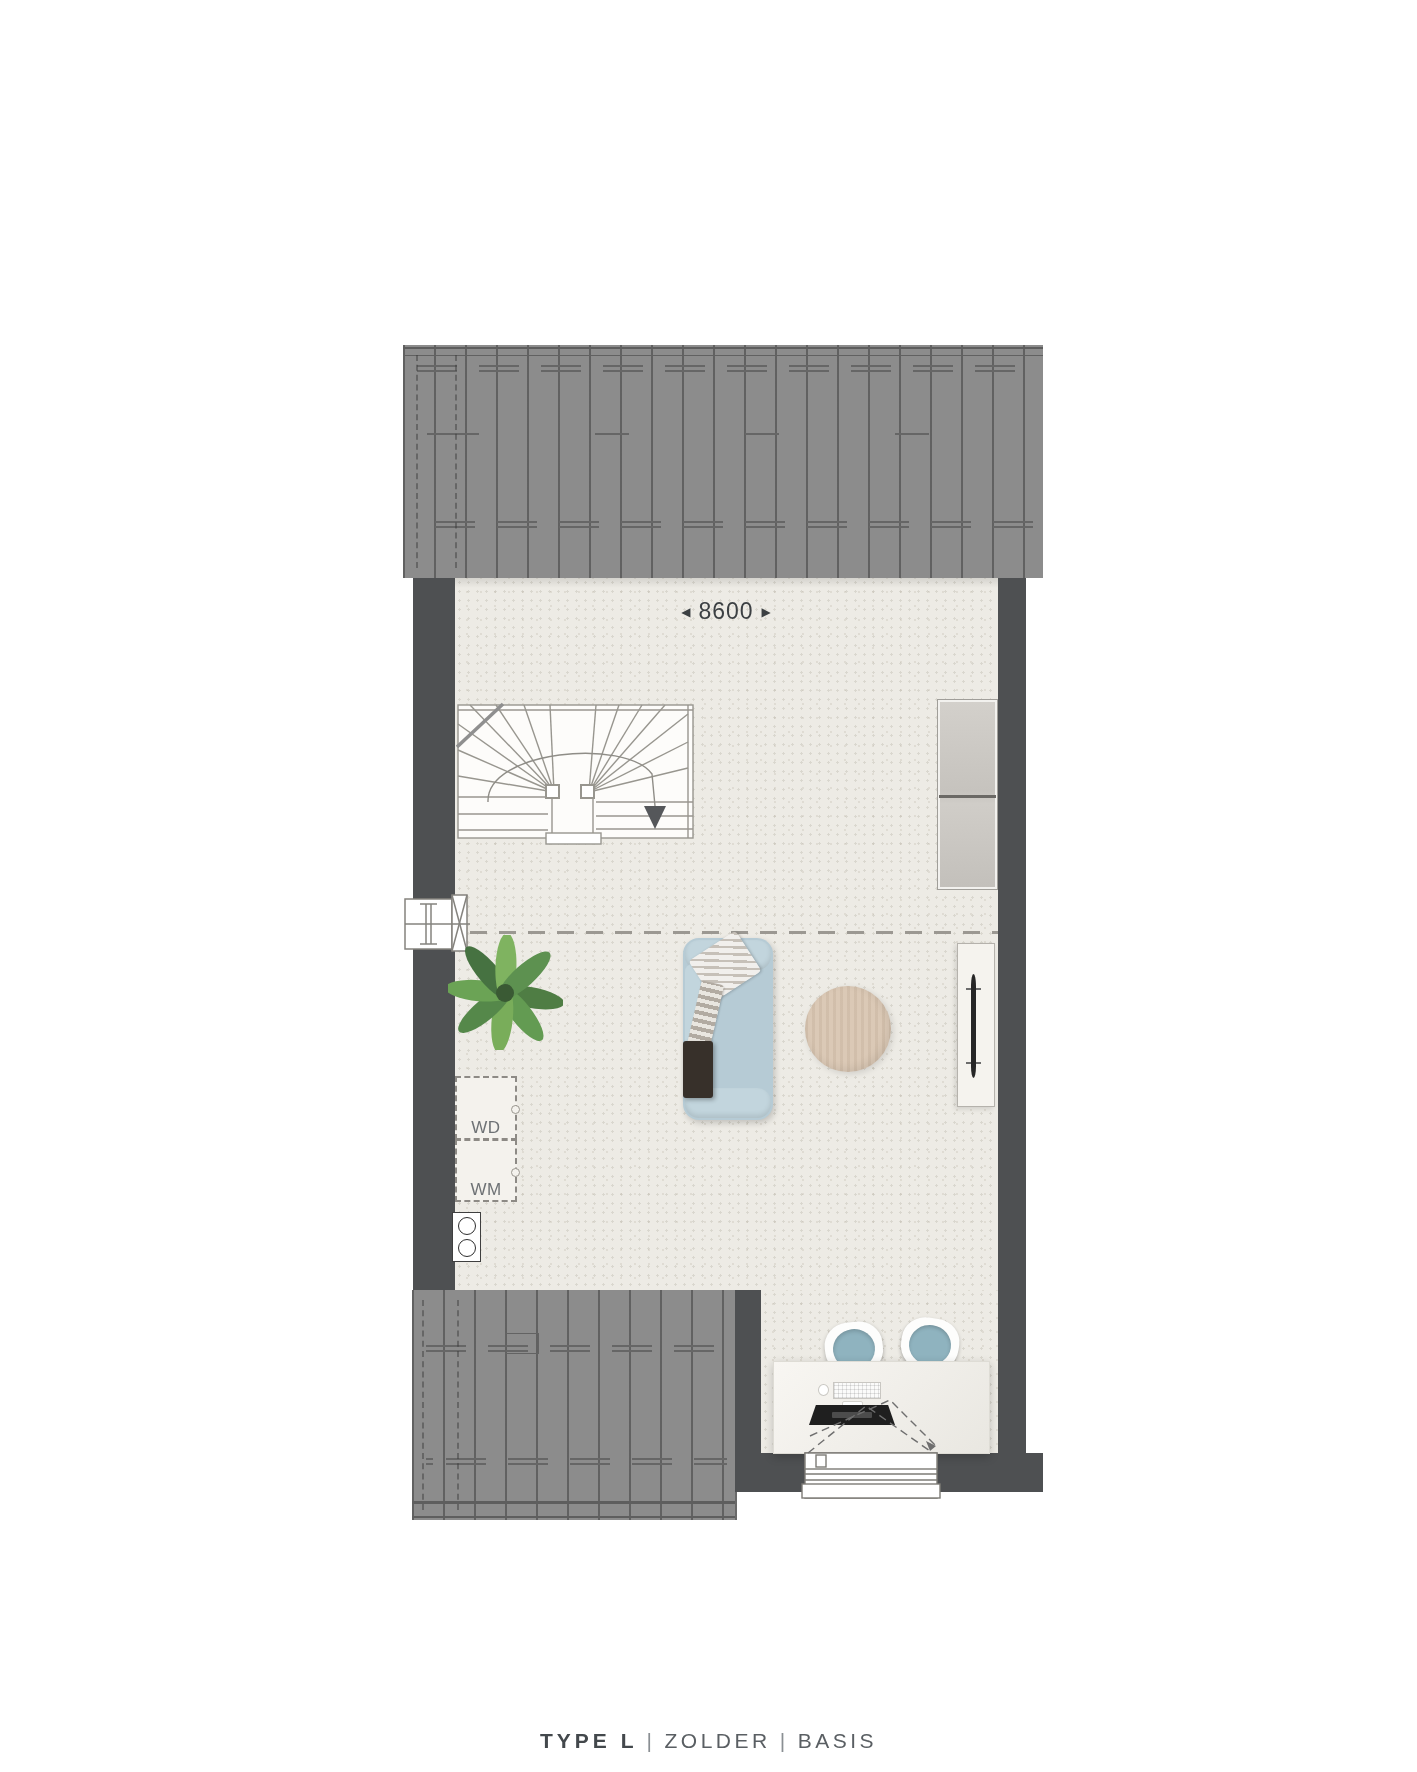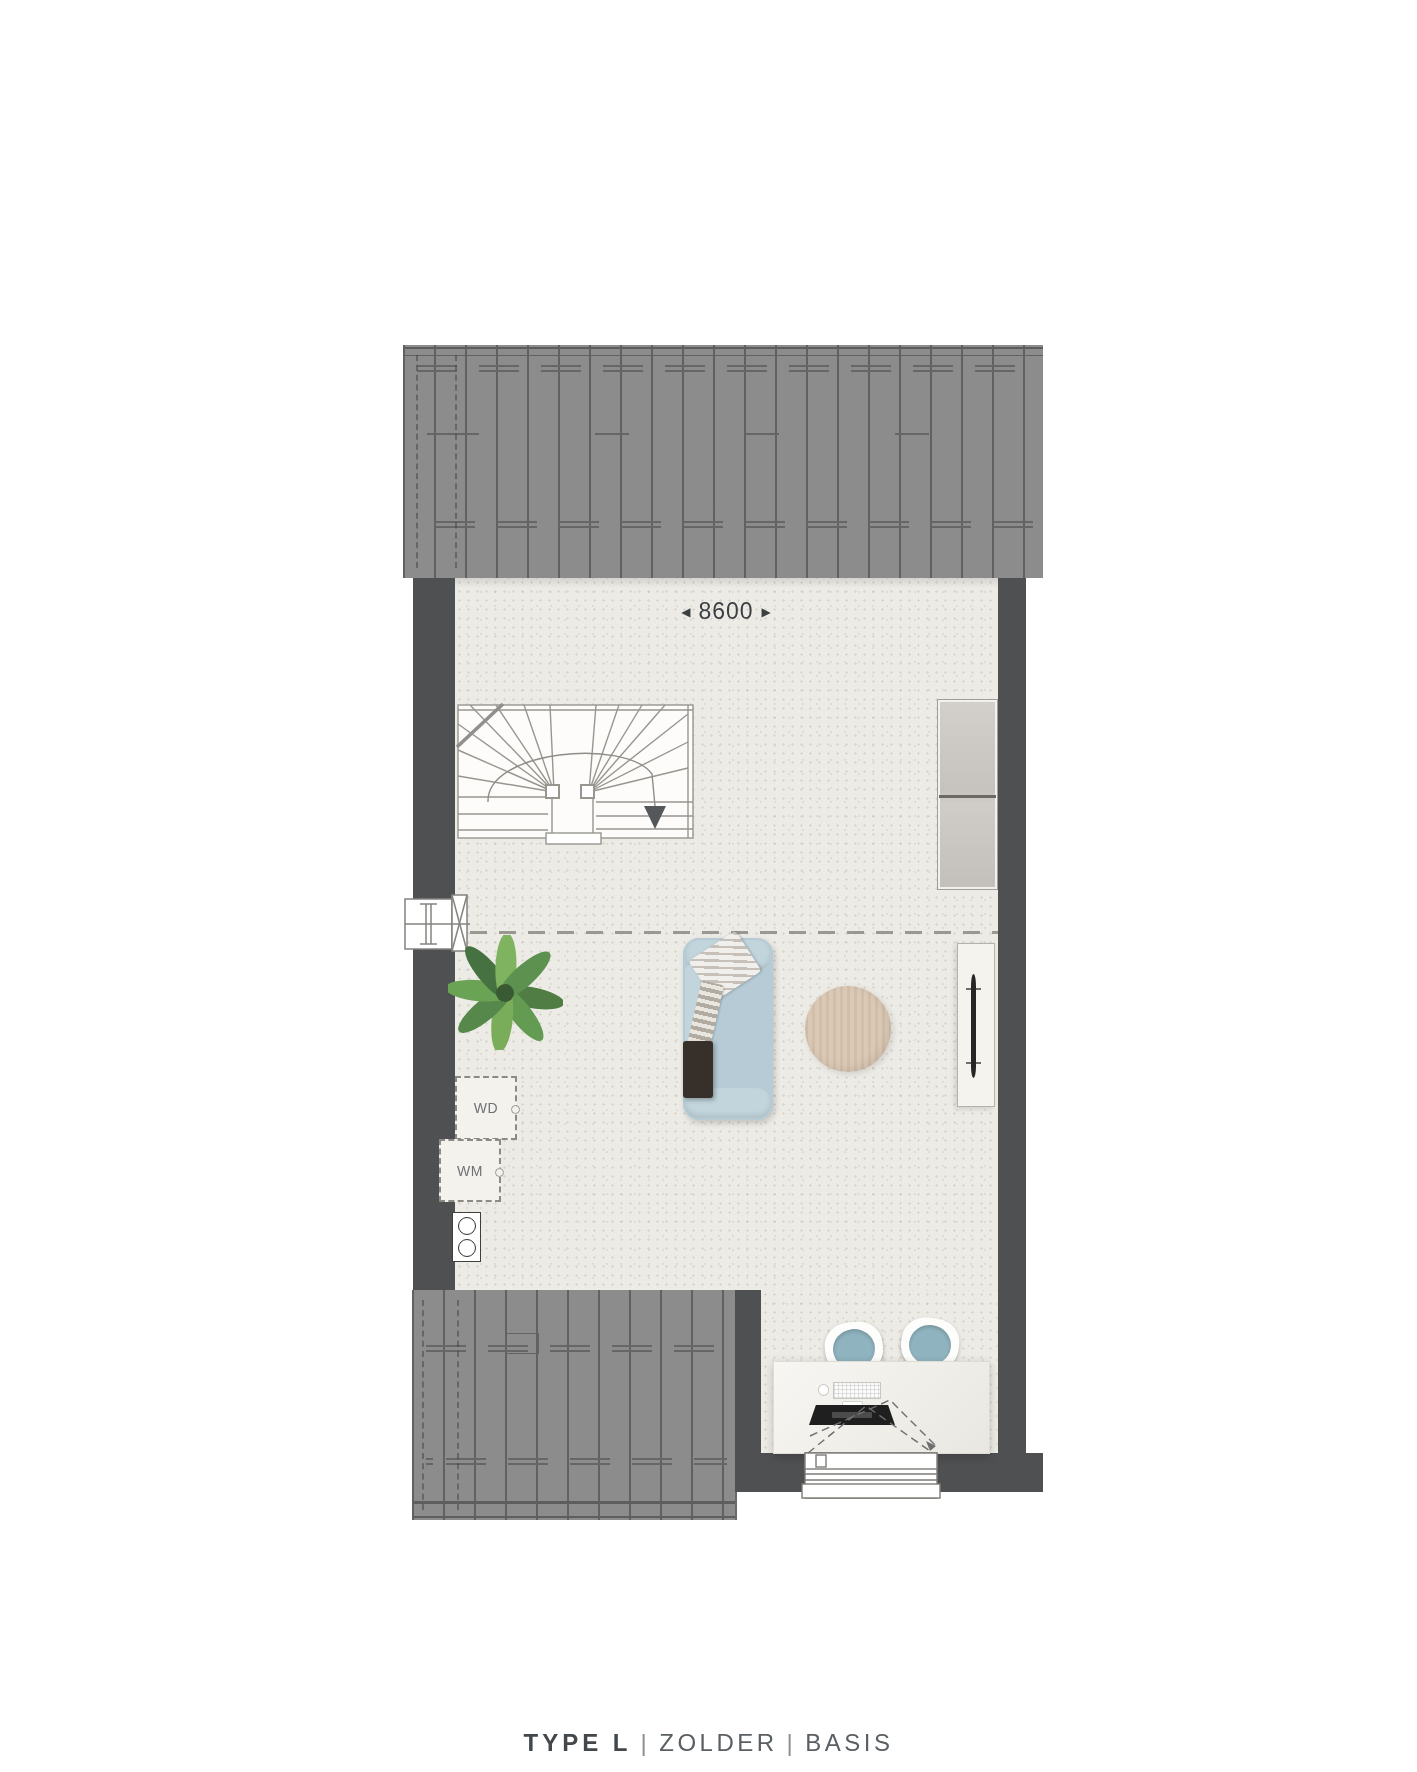--- a/index.html
+++ b/index.html
@@ -53,26 +53,26 @@
     color:#3c4043;font-size:23px;letter-spacing:1px;}
   #dimension .arrow{font-size:12px;vertical-align:3px;letter-spacing:0;}
   #dimension .dim-value{padding:0 8px;}
 
   
   #divider-dashed{position:absolute;left:470px;top:931px;width:528px;height:2.6px;z-index:3;
     background:repeating-linear-gradient(90deg,#9b9892 0 17px, transparent 17px 29px);}
 
   
   .dash-box{position:absolute;z-index:3;background:#f4f2ed;border:2px dashed #8d8a85;
-    display:flex;align-items:center;justify-content:center;
-    color:#6e7275;font-size:14px;letter-spacing:.5px;}
+    display:flex;align-items:flex-end;justify-content:center;
+    color:#6e7275;font-size:17px;letter-spacing:.5px;}
   .dash-box::after{content:"";position:absolute;right:-5px;top:45%;width:7px;height:7px;
     border-radius:50%;background:#f4f2ed;border:1px solid #9a978f;}
   #wd-box{left:455px;top:1076px;width:58px;height:60px;}
-  #wm-box{left:439px;top:1139px;width:58px;height:59px;}
+  #wm-box{left:455px;top:1139px;width:58px;height:59px;}
 
   
   #mech-unit{position:absolute;left:452px;top:1212px;width:27px;height:48px;z-index:3;
     background:#ffffff;border:1.6px solid #3f3f3f;display:flex;flex-direction:column;
     align-items:center;justify-content:space-evenly;}
   #mech-unit .drum{width:16px;height:16px;border-radius:50%;border:1.7px solid #2e2e2e;background:#fff;}
 
   
   #wardrobe{position:absolute;left:938px;top:700px;width:55px;height:185px;z-index:3;
     background:linear-gradient(180deg,#d3d0cb 0%,#c6c3be 48%,#d0cdc8 55%,#c3c0bb 100%);
@@ -133,21 +133,21 @@
 
   
   .overlay{position:absolute;z-index:3;}
   #stairs-svg{left:456px;top:702px;width:240px;height:145px;}
   #window-svg{left:800px;top:1392px;width:145px;height:112px;z-index:5;}
   #flue-svg{left:404px;top:891px;width:68px;height:66px;z-index:3;}
   #plant-svg{left:448px;top:935px;width:115px;height:115px;z-index:4;}
 
   
   #caption{position:absolute;left:0;width:100%;top:1729px;text-align:center;z-index:5;
-    font-size:24px;color:#5a5f63;letter-spacing:3.5px;}
+    font-size:21px;color:#5a5f63;letter-spacing:3.5px;}
   #caption .cap-type{font-weight:bold;color:#43484c;letter-spacing:4px;}
   #caption .cap-sep{color:#8a8f93;padding:0 9px;font-weight:normal;}
 </style>
 </head>
 <body>
 
 <div id="plan">
 
   <div id="roof-top" class="roof">
     <div class="seam" style="top:20px;"></div>

